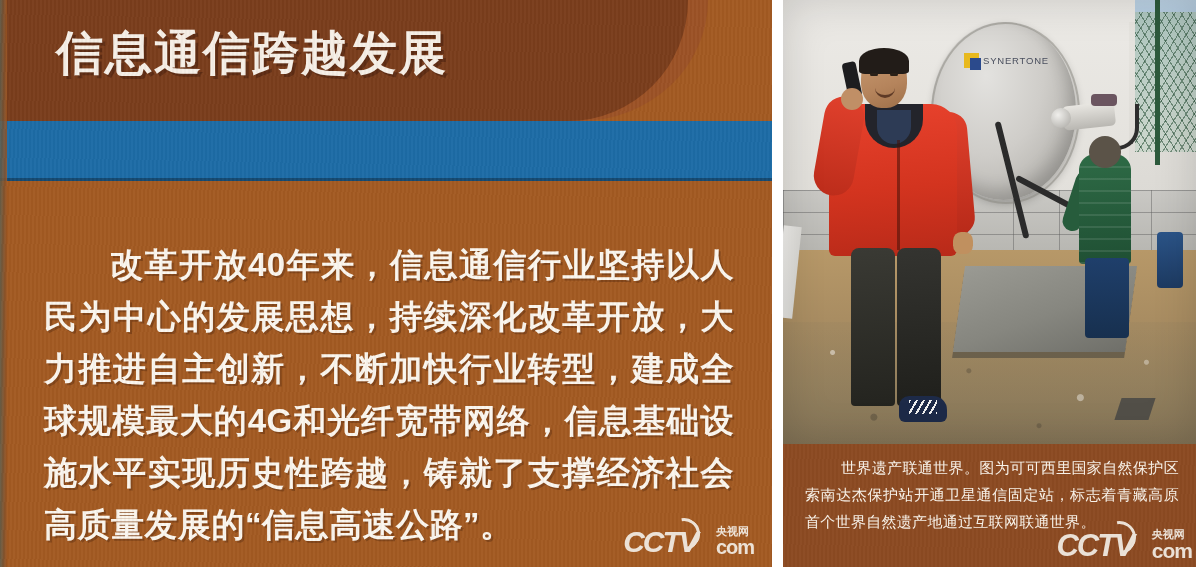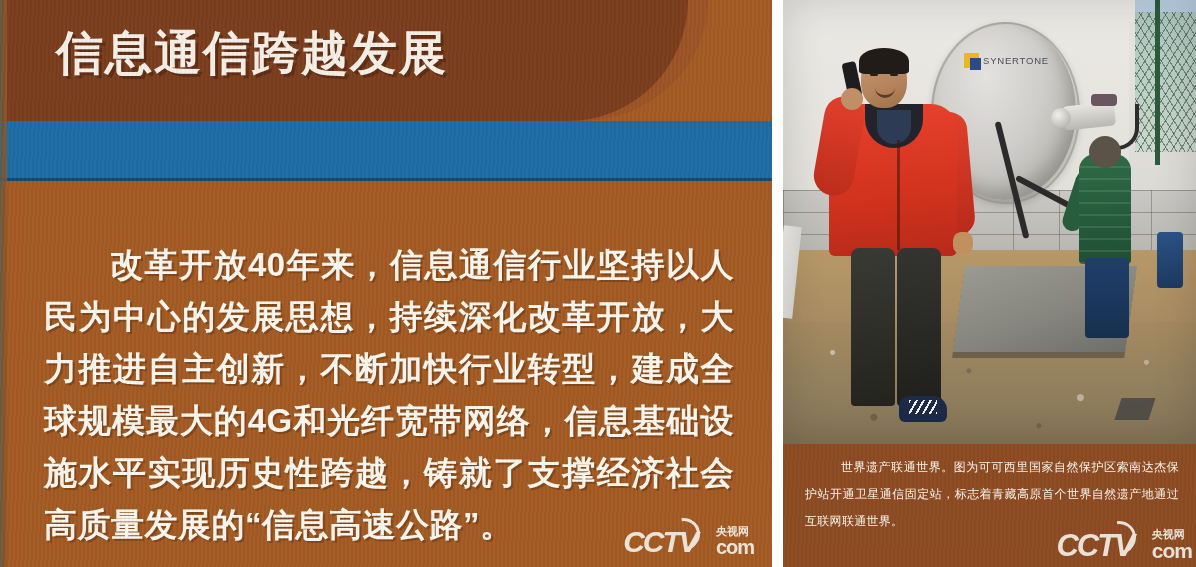--- a/index.html
+++ b/index.html
@@ -417,21 +417,21 @@
   #caption-grain {
     position: absolute;
     inset: 0;
     background: repeating-linear-gradient(92deg, rgba(255,255,255,.02) 0 2px, rgba(0,0,0,.02) 2px 4px);
   }
   #caption-text {
     position: absolute;
     left: 22px;
     top: 10px;
     width: 374px;
-    font-size: 12px;
+    font-size: 15px;
     line-height: 27px;
     color: #F7F1E8;
     text-indent: 36px;
     text-align: justify;
     letter-spacing: .3px;
   }
   #cctv-right {
     position: absolute;
     right: 4px;
     bottom: 6px;

